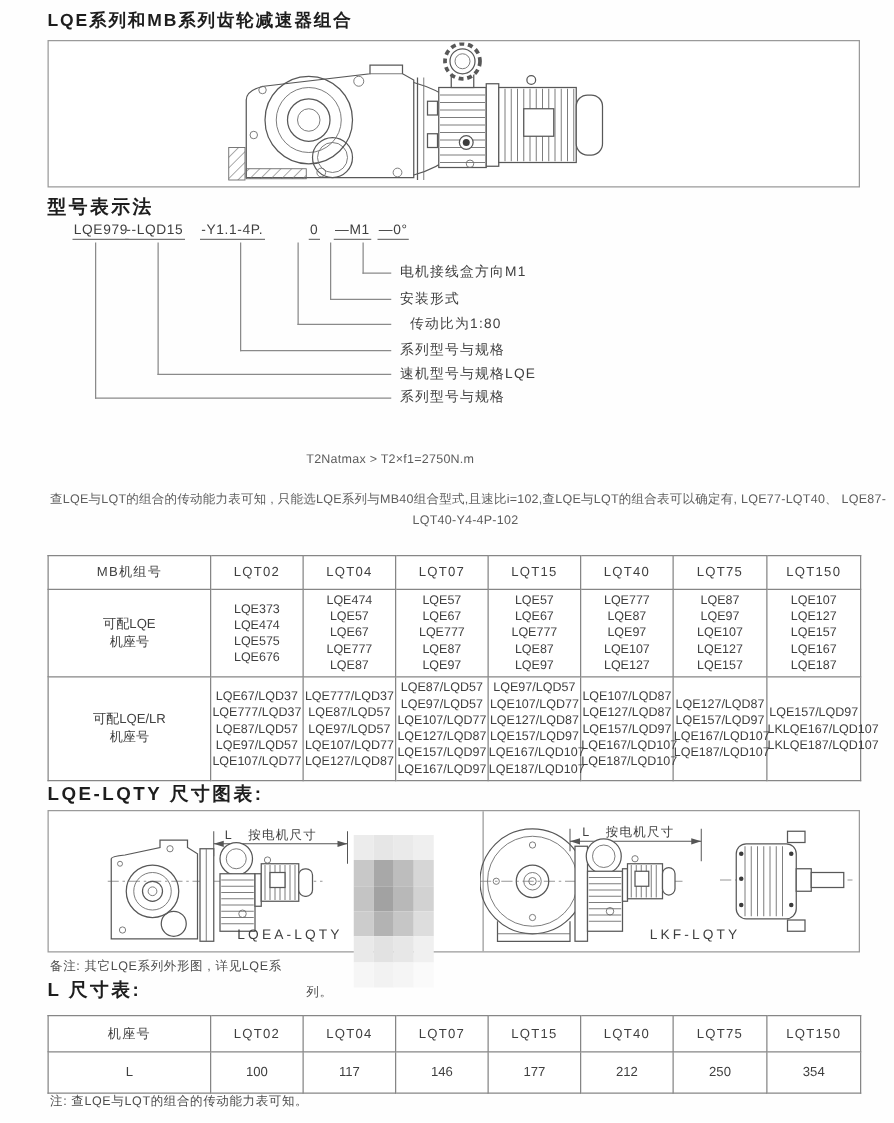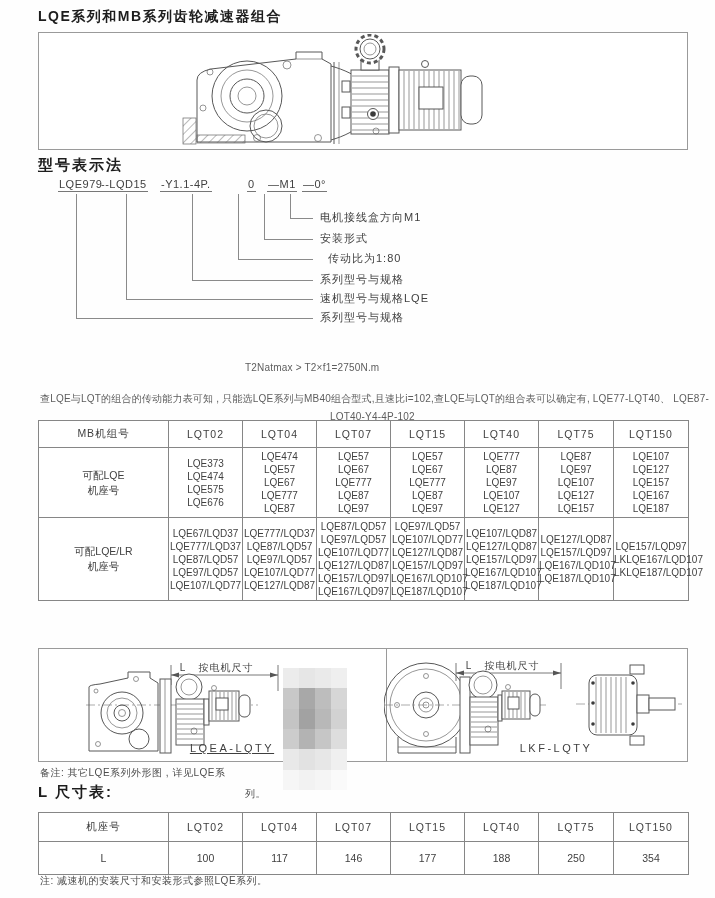--- a/index.html
+++ b/index.html
@@ -15,21 +15,21 @@
   #box2 .divider{position:absolute;left:347px;top:0;width:0;height:100%;border-left:1px solid #9a9a9a;}
   .drawing{position:absolute;}
   .leader{position:absolute;border-left:1px solid #8a8a8a;border-bottom:1px solid #8a8a8a;}
   .leader-label{position:absolute;font-size:11px;color:#3f3f3f;letter-spacing:1px;white-space:nowrap;}
   .code-seg{position:absolute;top:178px;font-size:11px;color:#3f3f3f;letter-spacing:.5px;
             border-bottom:1px solid #777;padding:0 1px 1px;white-space:nowrap;}
   .para{position:absolute;font-size:10px;color:#5d5d5d;letter-spacing:.2px;white-space:nowrap;}
   .note{position:absolute;font-size:10px;color:#4c4c4c;letter-spacing:.5px;white-space:nowrap;}
   .caption{position:absolute;font-size:11px;letter-spacing:2.5px;color:#3f3f3f;text-align:center;width:150px;}
   table{border-collapse:collapse;table-layout:fixed;background:#fff;position:absolute;}
-  #combo-table{left:38px;top:420px;width:650px;}
+  #combo-table{left:38px;top:444px;width:650px;}
   #l-table{left:38px;top:812px;width:650px;}
   th,td{border:1px solid #868686;font-weight:normal;text-align:center;vertical-align:middle;
         font-size:10px;color:#3f3f3f;padding:2px 0;}
   thead th{height:22px;font-size:10.5px;letter-spacing:1px;}
   #l-table thead th{height:24px;}
   #l-table tbody td,#l-table tbody th{height:28px;font-size:10.5px;}
   .cl{line-height:13px;white-space:nowrap;}
   #combo-table tbody th .cl{line-height:15px;font-size:10.5px;}
   .mosaic{position:absolute;left:283px;top:668px;width:64px;height:122px;display:grid;
           grid-template-columns:repeat(4,1fr);grid-auto-rows:1fr;z-index:6;}
@@ -254,20 +254,21 @@
           </td>
           <td>
             <div class="cl">LQE157/LQD97</div>
             <div class="cl">LKLQE167/LQD107</div>
             <div class="cl">LKLQE187/LQD107</div>
           </td>
         </tr>
       </tbody>
   </table>
 
+  <div class="section-heading" style="left:38px;top:626px;">LQE-LQTY  尺寸图表:</div>
   <div class="frame" id="box2">
     <div class="divider"></div>
 
     <div class="drawing" style="left:47px;top:2px;">
       <svg width="255" height="104" viewBox="0 0 255 104">
         <line class="dash" x1="0" y1="54" x2="172" y2="54"></line>
 
         <line class="dim" x1="85" y1="24" x2="192" y2="24"></line>
         <line class="dim" x1="85" y1="14" x2="85" y2="34"></line>
         <line class="dim" x1="192" y1="14" x2="192" y2="40"></line>
@@ -350,21 +351,21 @@
         <circle class="dot" cx="209" cy="73" r="1.8"></circle>
         <circle class="dot" cx="249" cy="32" r="1.8"></circle>
         <circle class="dot" cx="249" cy="73" r="1.8"></circle>
         <rect class="fillw" x="246" y="14" width="14" height="9"></rect>
         <rect class="fillw" x="246" y="85" width="14" height="9"></rect>
         <rect class="fillw" x="253" y="44" width="12" height="18"></rect>
         <rect class="fillw" x="265" y="47" width="26" height="12"></rect>
       </svg>
     </div>
 
-    <div class="caption" style="left:118px;top:93px;text-decoration:underline;">LQEA-LQTY</div>
+    <div class="caption" style="left:118px;top:93px;">LQEA-LQTY</div>
     <div class="caption" style="left:442px;top:93px;">LKF-LQTY</div>
   </div>
 
   <div class="mosaic">
       <div style="background: rgb(236, 236, 236);"></div>
       <div style="background: rgb(230, 230, 230);"></div>
       <div style="background: rgb(234, 234, 234);"></div>
       <div style="background: rgb(239, 239, 239);"></div>
       <div style="background: rgb(200, 200, 200);"></div>
       <div style="background: rgb(168, 168, 168);"></div>
@@ -426,26 +427,26 @@
           <td>
             <div class="cl">117</div>
           </td>
           <td>
             <div class="cl">146</div>
           </td>
           <td>
             <div class="cl">177</div>
           </td>
           <td>
-            <div class="cl">188</div>
+            <div class="cl">212</div>
           </td>
           <td>
             <div class="cl">250</div>
           </td>
           <td>
             <div class="cl">354</div>
           </td>
         </tr>
       </tbody>
   </table>
-  <div class="note" style="left:40px;top:874px;">注: 减速机的安装尺寸和安装形式参照LQE系列。</div>
+  <div class="note" style="left:40px;top:874px;">注: 查LQE与LQT的组合的传动能力表可知。</div>
 
 </div>
 
 </body></html>

